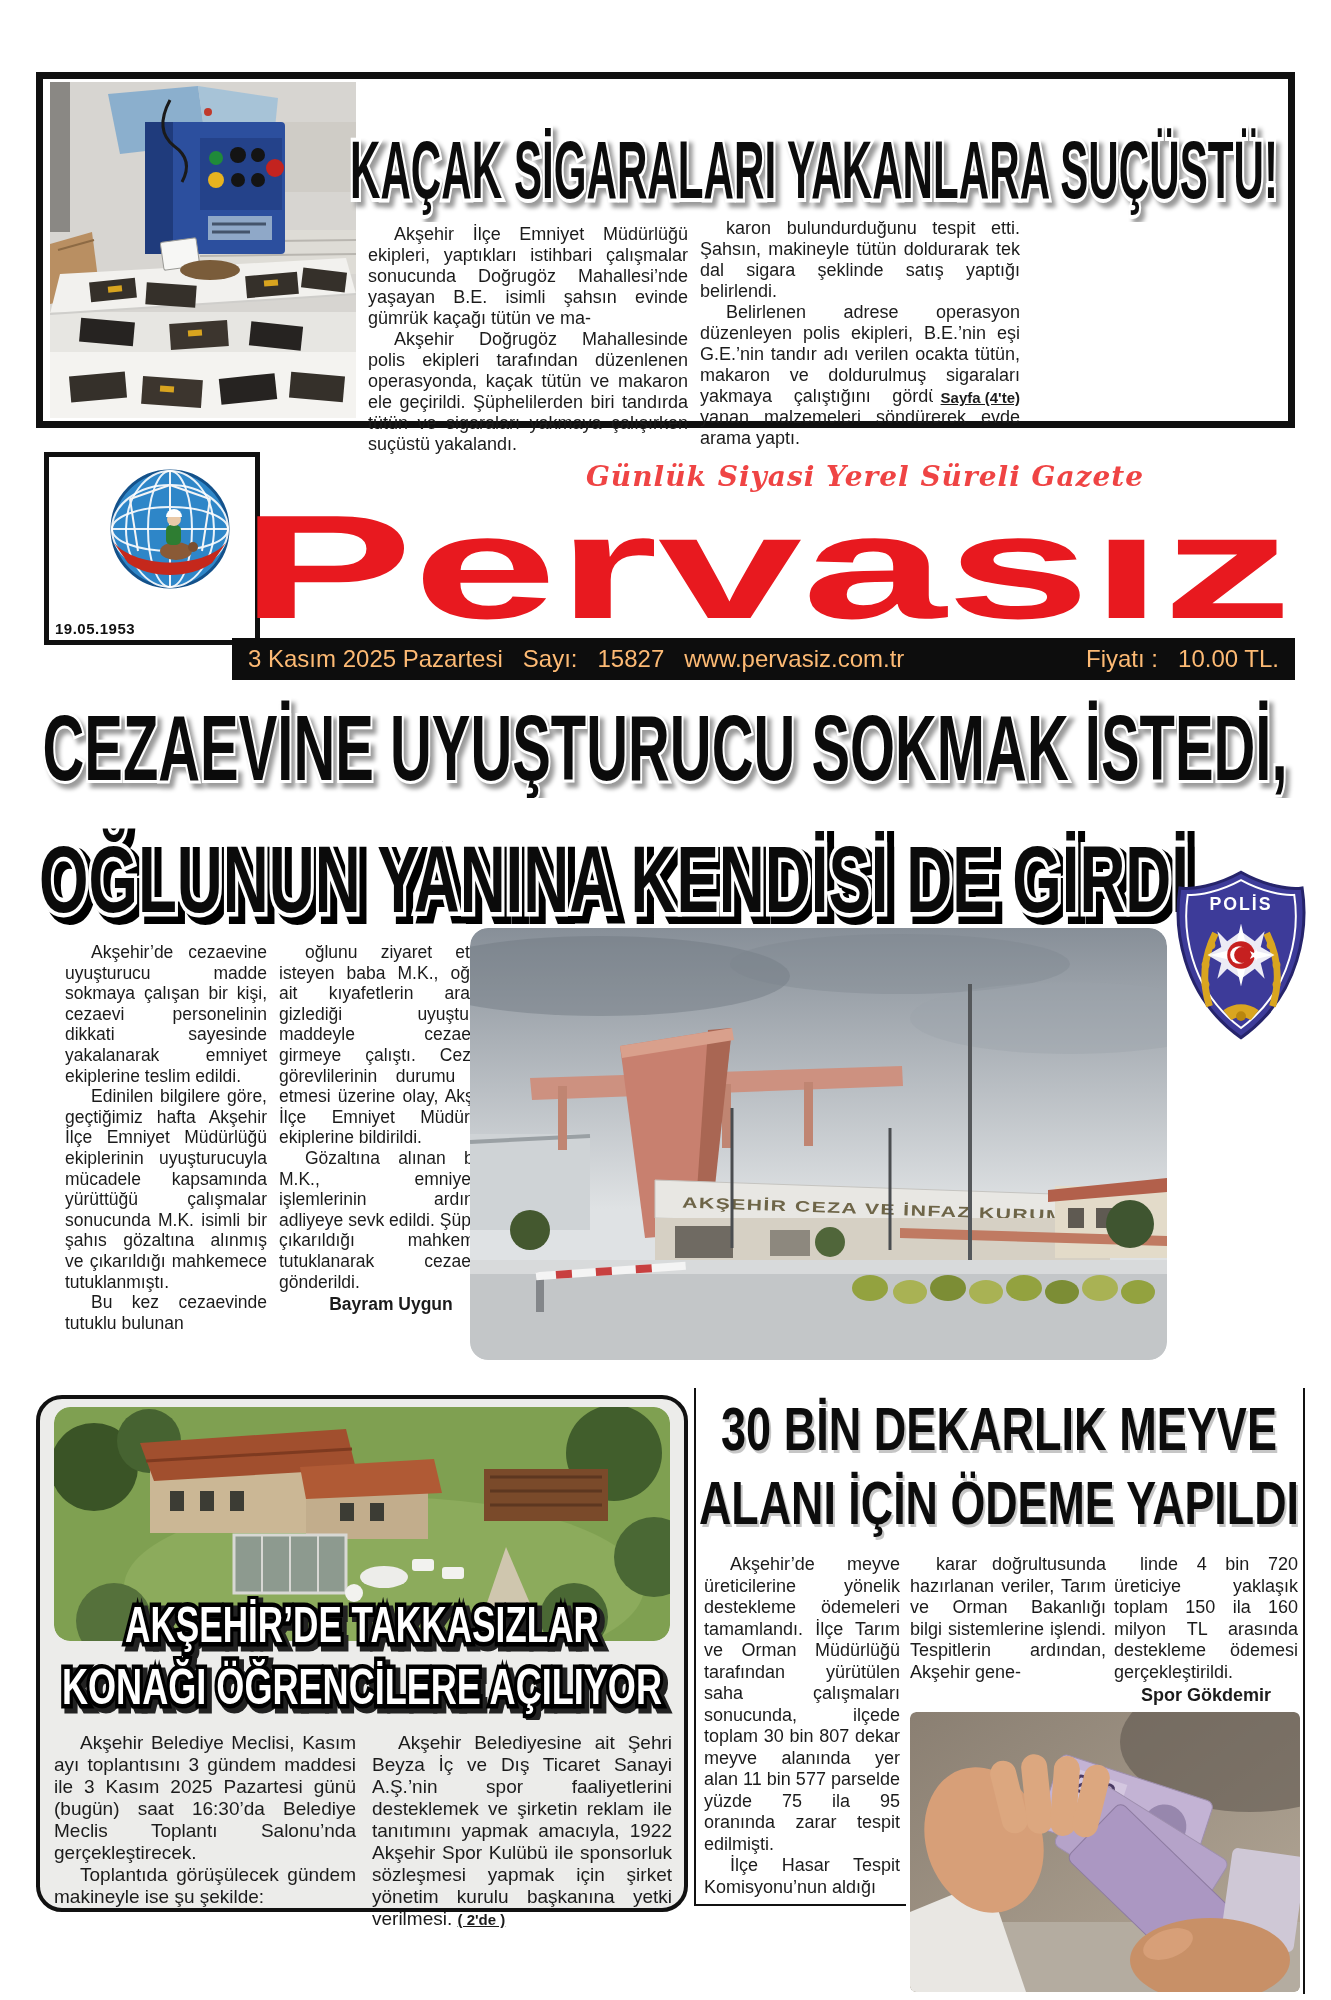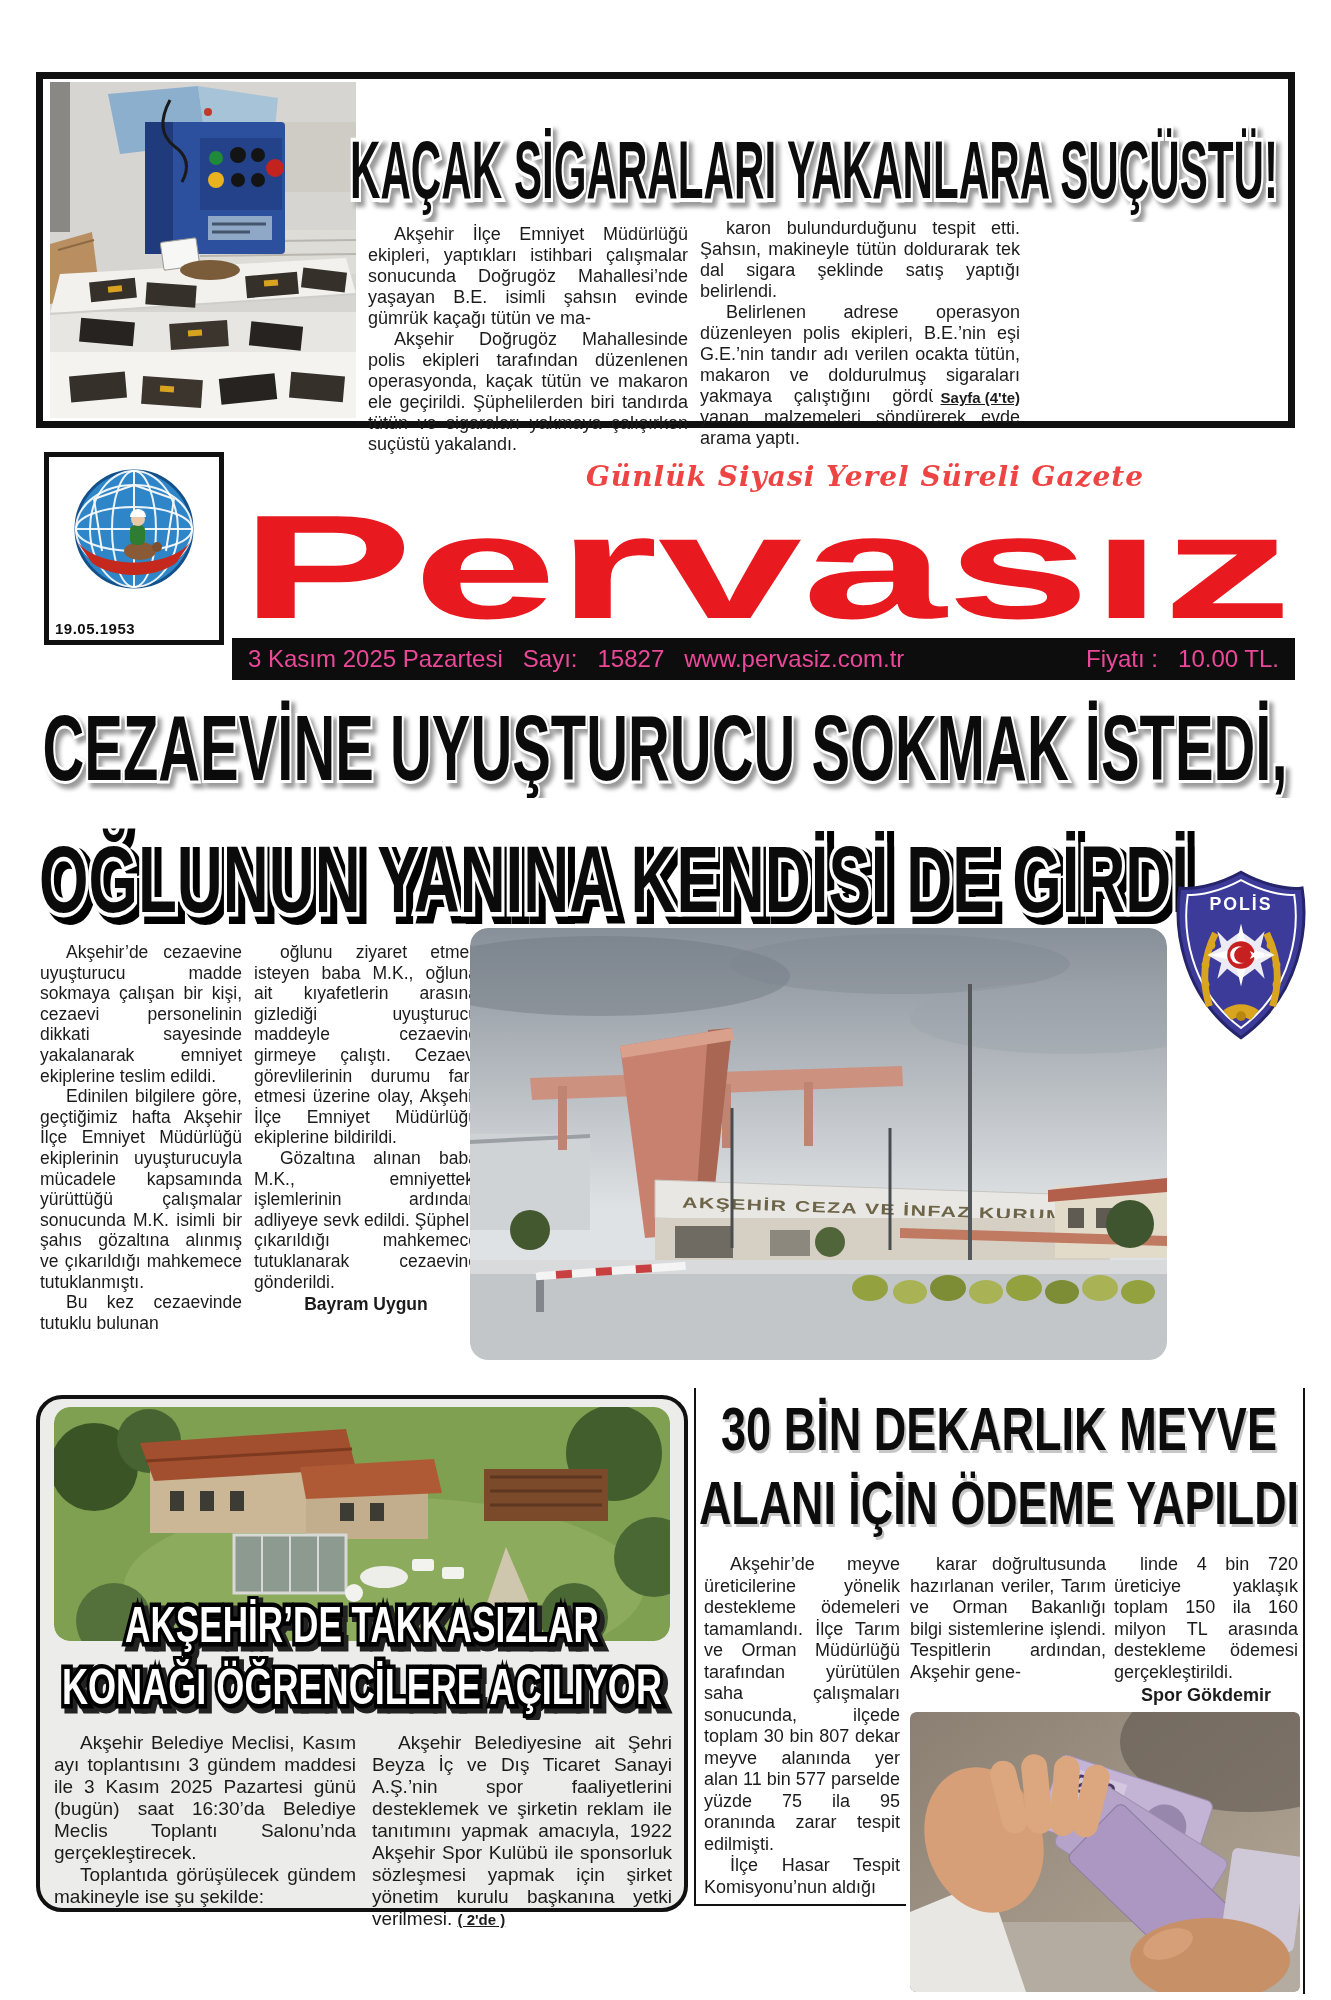--- a/index.html
+++ b/index.html
@@ -2,29 +2,29 @@
 <html><head>
 <meta charset="utf-8">
 <style>
   html,body{margin:0;padding:0;background:#ffffff;}
   .page{position:relative;width:1331px;height:2000px;background:#fff;overflow:hidden;
         font-family:"Liberation Sans",sans-serif;border-radius:12px;}
   .abs{position:absolute;}
   .jtext{text-align:justify;color:#1b1b1b;}
   .jtext p{margin:0;text-indent:26px;}
   .tb-text{font-size:18px;line-height:21px;}
-  .main-text{font-size:17.5px;line-height:20.6px;}
+  .main-text{font-size:17.5px;line-height:20.6px;margin-left:25px;}
   .k-text{font-size:19px;line-height:22px;}
   .m-text{font-size:18px;line-height:21.5px;}
   .byline{font-weight:bold;text-align:center;text-indent:0!important;margin-top:2px;}
   .pageref{font-weight:bold;text-decoration:underline;font-size:15px;white-space:nowrap;}
   .pageref-abs{position:absolute;right:0;bottom:0;background:#fff;padding-left:8px;}
   .topbox{border:7px solid #101010;background:#fff;}
   .logobox{border:5px solid #101010;background:#fff;}
-  .infobar{background:#0d0d0d;color:#ec4899;display:flex;align-items:center;
+  .infobar{background:#0d0d0d;color:#fdba74;display:flex;align-items:center;
            font-size:24px;padding:0 16px;box-sizing:border-box;}
   .infobar .grp{display:flex;gap:20px;white-space:nowrap;}
   .infobar .spacer{flex:1;}
   .tagline{font-family:"DejaVu Serif",serif;font-style:italic;font-weight:bold;
            font-size:28px;color:#ef4444;text-align:center;letter-spacing:1px;}
   .logodate{font-weight:bold;font-size:15px;color:#111;letter-spacing:.5px;}
   .leftbox{border:4px solid #111;border-radius:26px;background:#ececea;}
   .vrule{border-left:2px solid #111;}
   .hrule{border-top:2px solid #111;}
   .photo{border-radius:18px;overflow:hidden;display:block;}
@@ -99,21 +99,21 @@
   <div class="abs jtext tb-text" style="left:368px;top:224px;width:320px;">
     <p>Akşehir İlçe Emniyet Müdürlüğü ekipleri, yaptıkları istihbari çalışmalar sonucunda Doğrugöz Mahallesi’nde yaşayan B.E. isimli şahsın evinde gümrük kaçağı tütün ve ma-</p>
     <p>Akşehir Doğrugöz Mahallesinde polis ekipleri tarafından düzenlenen operasyonda, kaçak tütün ve makaron ele geçirildi. Şüphelilerden biri tandırda tütün ve sigaraları yakmaya çalışırken suçüstü yakalandı.</p>
   </div>
   <div class="abs jtext tb-text" style="left:700px;top:218px;width:320px;height:190px;">
     <p>karon bulundurduğunu tespit etti. Şahsın, makineyle tütün doldurarak tek dal sigara şeklinde satış yaptığı belirlendi.</p>
     <p>Belirlenen adrese operasyon düzenleyen polis ekipleri, B.E.’nin eşi G.E.’nin tandır adı verilen ocakta tütün, makaron ve doldurulmuş sigaraları yakmaya çalıştığını gördü. Ekipler yanan malzemeleri söndürerek evde arama yaptı.</p>
     <span class="pageref pageref-abs">Sayfa (4'te)</span>
   </div>
 
-  <div class="abs logobox" style="left:44px;top:452px;width:170px;height:183px;">
+  <div class="abs logobox" style="left:44px;top:452px;width:170px;height:183px;padding-left:36px;">
     <svg width="168" height="150" viewBox="0 0 160 150" style="display:block;margin:2px auto 0;">
       <circle cx="80" cy="70" r="58" fill="#2e86c8" stroke="#14518a" stroke-width="3"></circle>
       <g stroke="rgba(255,255,255,0.9)" stroke-width="2" fill="none">
         <ellipse cx="80" cy="70" rx="58" ry="22"></ellipse>
         <ellipse cx="80" cy="70" rx="58" ry="44"></ellipse>
         <ellipse cx="80" cy="70" rx="22" ry="58"></ellipse>
         <ellipse cx="80" cy="70" rx="44" ry="58"></ellipse>
         <line x1="22" y1="70" x2="138" y2="70"></line>
         <line x1="80" y1="12" x2="80" y2="128"></line>
       </g>

